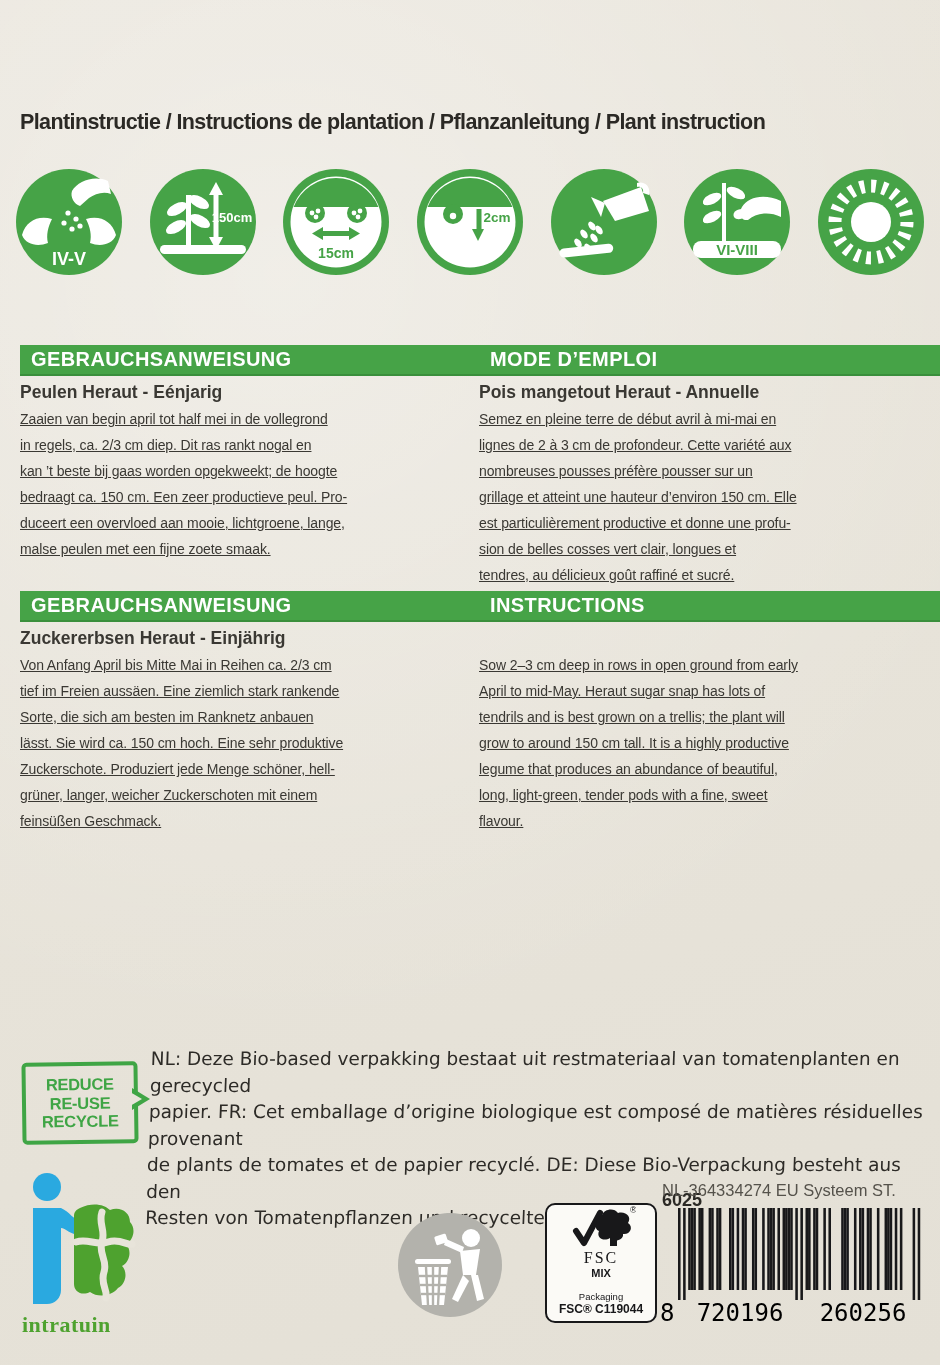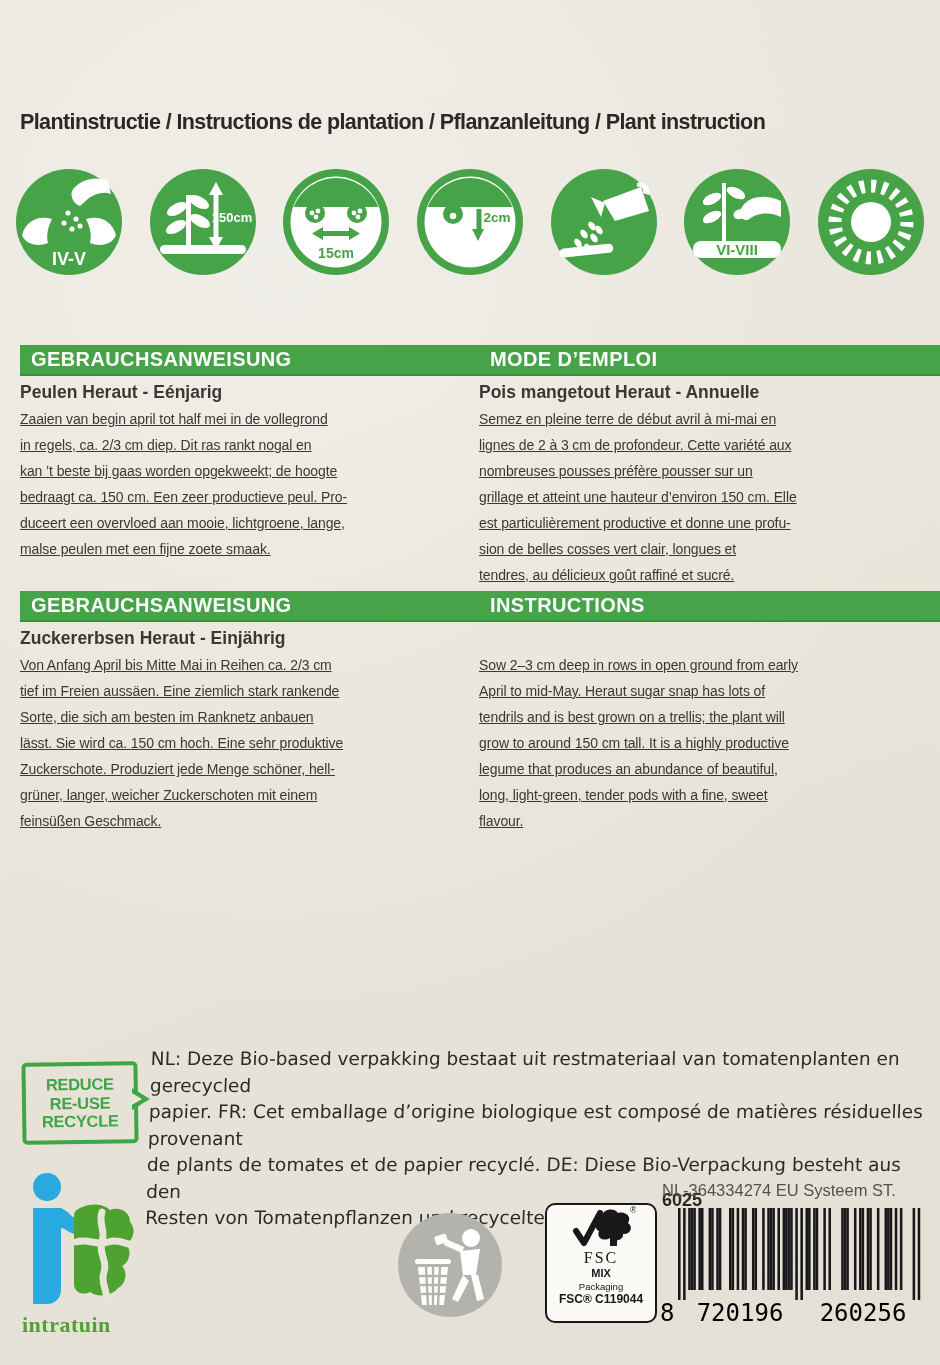--- a/index.html
+++ b/index.html
@@ -49,21 +49,21 @@
     font-weight:bold; font-size:22px; color:#4ea22f; letter-spacing:.5px;}
   .address{left:142px; top:1205px; font-size:19px; line-height:22px; color:#2f2d28;}
   .address .b{font-weight:bold;}
   .tidyman{left:398px; top:1213px;}
   .fsc-box{left:545px; top:1203px; width:112px; height:120px; background:#fbfaf6;
     border:2px solid #18181a; border-radius:10px; box-sizing:border-box;
     display:flex; flex-direction:column; align-items:center; color:#18181a;}
   .fsc-acronym{font-family:"Liberation Serif", serif; font-weight:normal; font-size:16px;
     letter-spacing:2px; margin-top:-2px;}
   .fsc-mix{font-size:11px; font-weight:bold; }
-  .fsc-pack{font-size:9.5px; margin-top:2px;text-align:center;}
+  .fsc-pack{font-size:9.5px; margin-top:12px;text-align:center;}
   .fsc-license{font-size:12px; font-weight:bold; margin-top:0;}
   .product-code{left:662px; top:1190px; font-size:18px; font-weight:bold; color:#2b2925;}
   .article-line{left:662px; top:1181px; font-size:16.5px; color:#55524b;}
   .barcode{left:658px; top:1208px;}
   .ean-digits{font-family:"DejaVu Sans Mono", monospace; font-size:24px; color:#18181a;}
 </style>
 </head>
 <body>
 
 <div class="packet">

